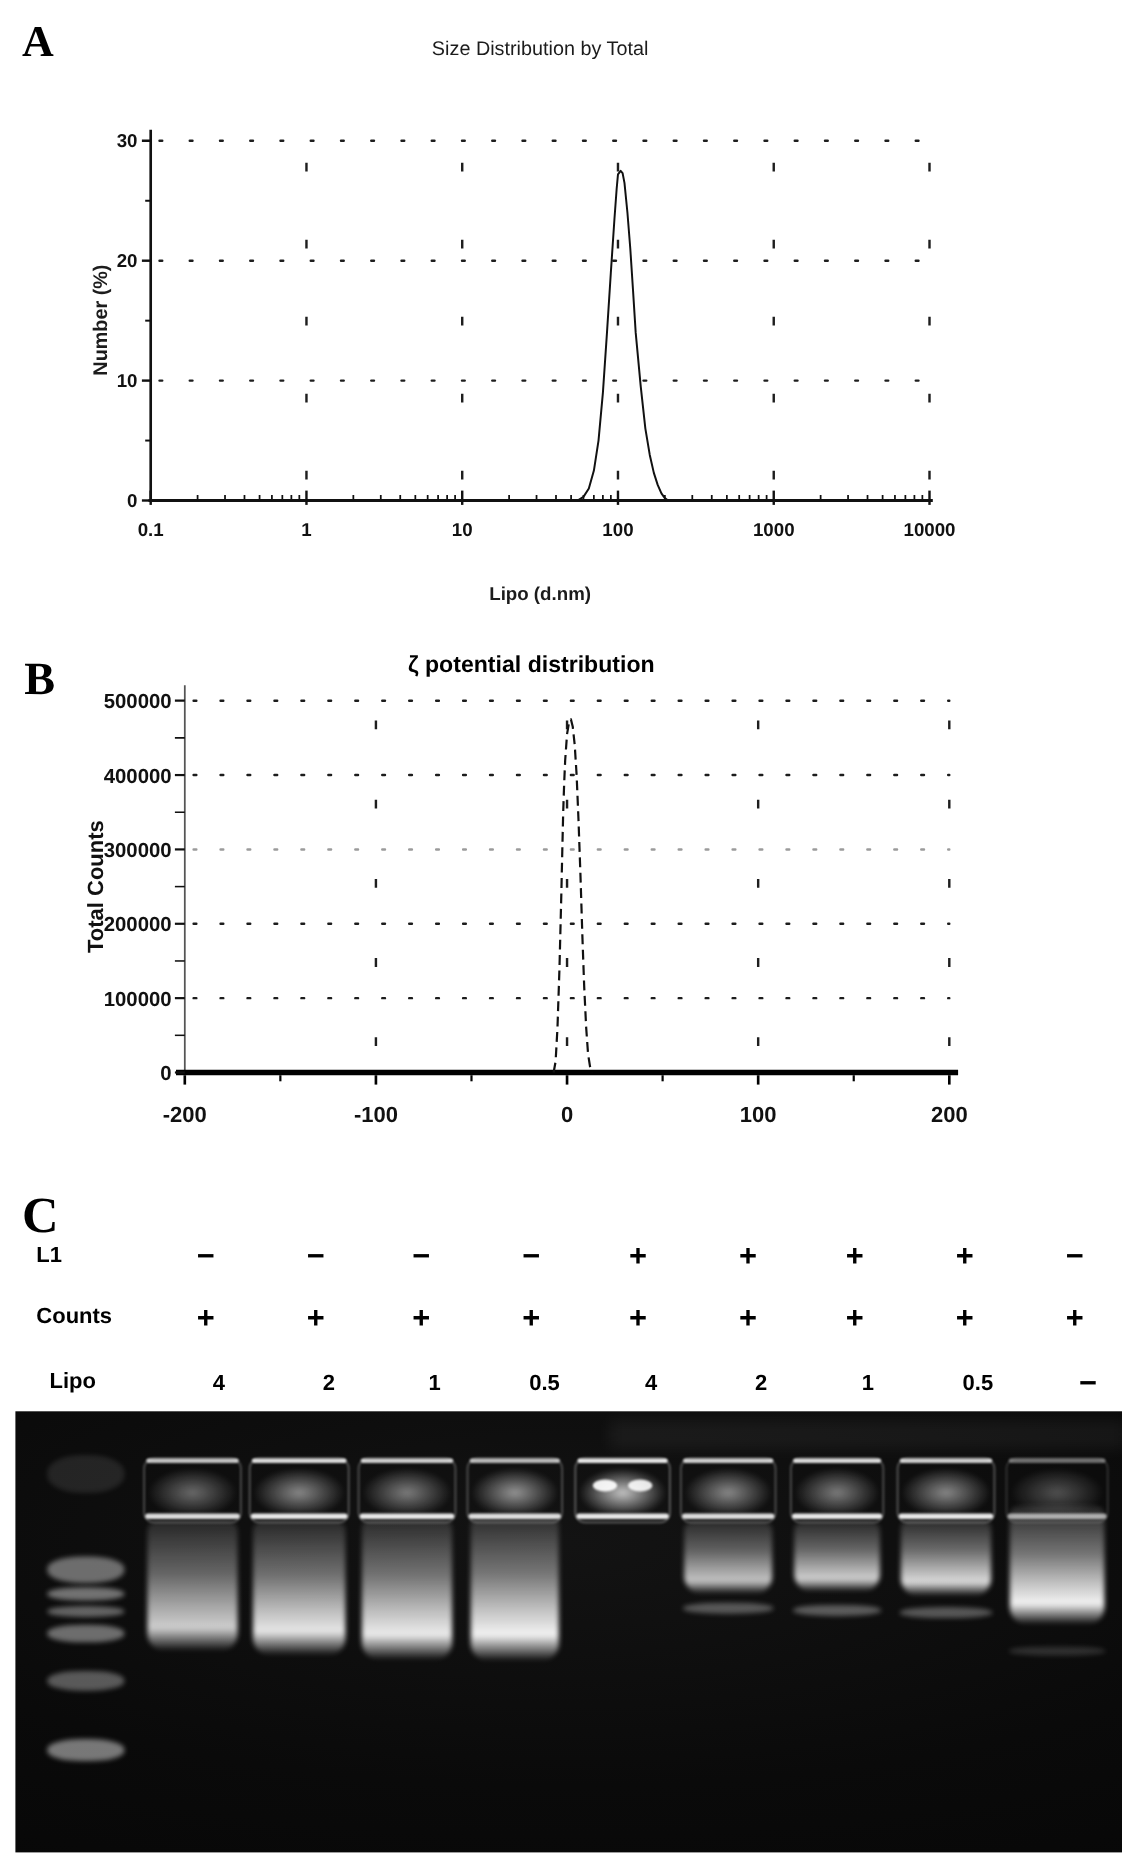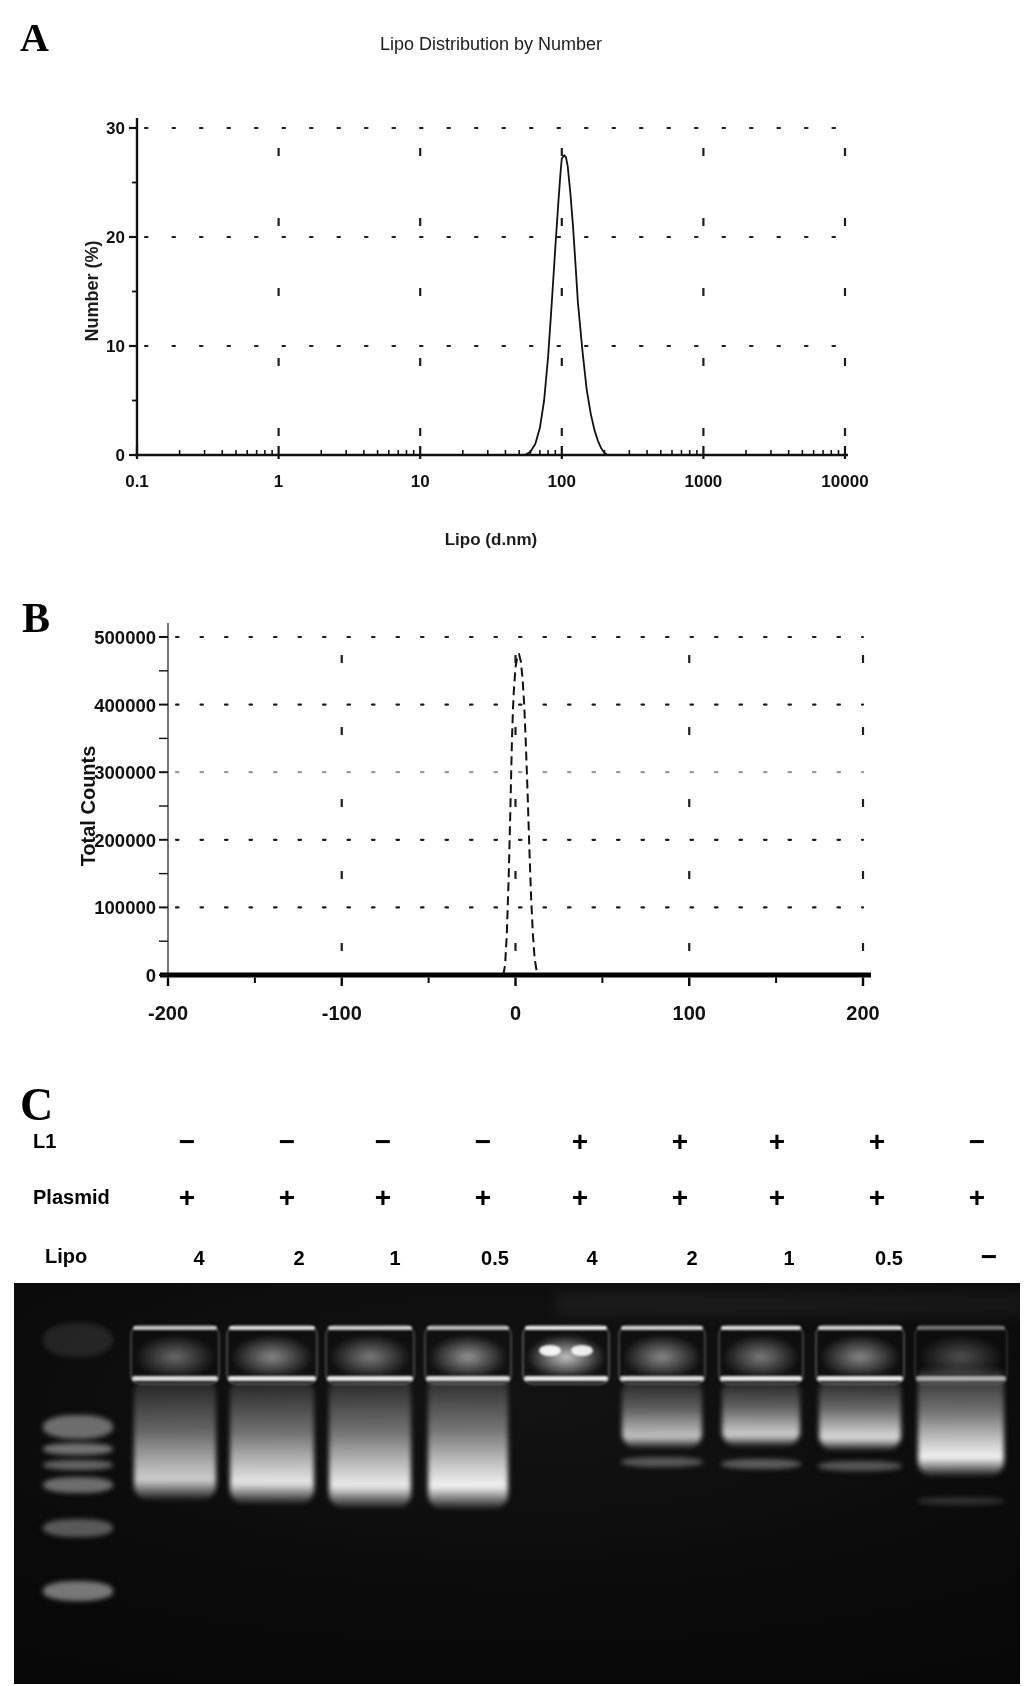--- a/index.html
+++ b/index.html
@@ -34,21 +34,21 @@
        background:radial-gradient(120% 100% at 50% 30%, #131313 0%, #0a0a0a 55%, #060606 100%);}
   .gel .lane{position:absolute;top:0;height:100%;}
   .gel .band,.gel .smear,.gel .wline,.gel .wglow,.gel .wframe,.gel .spot,.gel .streak{position:absolute;}
 </style>
 </head>
 <body>
 
 <div class="figure">
 
   <div class="panel-letter" id="letter-a">A</div>
-  <div class="a-title">Lipo Distribution by Number</div>
+  <div class="a-title">Size Distribution by Total</div>
   <div class="a-ylabel">Number (%)</div>
   <svg id="chart-a" class="chart-svg" viewBox="0 80 1033 480">
       <line x1="145" y1="346" x2="845" y2="346" stroke="#1e1e1e" stroke-width="2.2" stroke-dasharray="2.5 25" stroke-linecap="round"></line>
       <line x1="145" y1="237" x2="845" y2="237" stroke="#1e1e1e" stroke-width="2.2" stroke-dasharray="2.5 25" stroke-linecap="round"></line>
       <line x1="145" y1="128" x2="845" y2="128" stroke="#1e1e1e" stroke-width="2.2" stroke-dasharray="2.5 25" stroke-linecap="round"></line>
       <line x1="278.6" y1="148" x2="278.6" y2="447" stroke="#1e1e1e" stroke-width="2.2" stroke-dasharray="8 62"></line>
       <line x1="420.2" y1="148" x2="420.2" y2="447" stroke="#1e1e1e" stroke-width="2.2" stroke-dasharray="8 62"></line>
       <line x1="561.8" y1="148" x2="561.8" y2="447" stroke="#1e1e1e" stroke-width="2.2" stroke-dasharray="8 62"></line>
       <line x1="703.4" y1="148" x2="703.4" y2="447" stroke="#1e1e1e" stroke-width="2.2" stroke-dasharray="8 62"></line>
       <line x1="845" y1="148" x2="845" y2="447" stroke="#1e1e1e" stroke-width="2.2" stroke-dasharray="8 62"></line>
@@ -115,20 +115,21 @@
       <line x1="129" y1="128" x2="137" y2="128" stroke="#111" stroke-width="2.2"></line>
       <text x="125" y="134" font-size="17" font-weight="700" text-anchor="end" fill="#111" font-family="&quot;Liberation Sans&quot;,sans-serif">30</text>
       <line x1="132" y1="400.5" x2="137" y2="400.5" stroke="#111" stroke-width="1.8"></line>
       <line x1="132" y1="291.5" x2="137" y2="291.5" stroke="#111" stroke-width="1.8"></line>
       <line x1="132" y1="182.5" x2="137" y2="182.5" stroke="#111" stroke-width="1.8"></line>
       <polyline points="525.0,455.0 530.4,451.7 535.3,444.1 539.9,427.8 544.1,400.5 548.1,356.9 551.8,302.4 555.3,247.9 558.6,198.9 560.6,171.6 561.8,158.5 564.2,155.3 566.0,157.4 567.7,166.2 570.4,193.4 573.0,226.1 575.5,264.3 577.9,302.4 582.5,351.4 586.7,389.6 590.7,413.6 594.4,429.9 597.9,440.8 601.3,448.5 604.4,452.8 607.4,455.0" fill="none" stroke="#111" stroke-width="1.8" stroke-linejoin="round"></polyline>
     </svg>
   <div class="a-xlabel">Lipo (d.nm)</div>
 
   <div class="panel-letter" id="letter-b">B</div>
+  <div class="b-title">ζ  potential distribution</div>
   <div class="b-ylabel">Total Counts</div>
   <svg id="chart-b" class="chart-svg" viewBox="0 560 1033 520">
       <line x1="176" y1="907.4" x2="863" y2="907.4" stroke="#1c1c1c" stroke-width="2.2" stroke-dasharray="2.5 22" stroke-linecap="round"></line>
       <line x1="176" y1="839.8" x2="863" y2="839.8" stroke="#1c1c1c" stroke-width="2.2" stroke-dasharray="2.5 22" stroke-linecap="round"></line>
       <line x1="176" y1="772.2" x2="863" y2="772.2" stroke="#9b9b9b" stroke-width="2.2" stroke-dasharray="2.5 22" stroke-linecap="round"></line>
       <line x1="176" y1="704.5999999999999" x2="863" y2="704.5999999999999" stroke="#1c1c1c" stroke-width="2.2" stroke-dasharray="2.5 22" stroke-linecap="round"></line>
       <line x1="176" y1="637" x2="863" y2="637" stroke="#1c1c1c" stroke-width="2.2" stroke-dasharray="2.5 22" stroke-linecap="round"></line>
       <line x1="341.75" y1="655" x2="341.75" y2="967" stroke="#1e1e1e" stroke-width="2.2" stroke-dasharray="8 64"></line>
       <line x1="515.5" y1="655" x2="515.5" y2="967" stroke="#1e1e1e" stroke-width="2.2" stroke-dasharray="8 64"></line>
       <line x1="689.25" y1="655" x2="689.25" y2="967" stroke="#1e1e1e" stroke-width="2.2" stroke-dasharray="8 64"></line>
@@ -176,21 +177,21 @@
       <span class="c-cell sym" style="left: 247px;">−</span>
       <span class="c-cell sym" style="left: 343px;">−</span>
       <span class="c-cell sym" style="left: 443px;">−</span>
       <span class="c-cell sym" style="left: 540px;">+</span>
       <span class="c-cell sym" style="left: 640px;">+</span>
       <span class="c-cell sym" style="left: 737px;">+</span>
       <span class="c-cell sym" style="left: 837px;">+</span>
       <span class="c-cell sym" style="left: 937px;">−</span>
     </div>
   <div class="c-row c-row-1">
-      <span class="c-label">Plasmid</span>
+      <span class="c-label">Counts</span>
       <span class="c-cell sym" style="left: 147px;">+</span>
       <span class="c-cell sym" style="left: 247px;">+</span>
       <span class="c-cell sym" style="left: 343px;">+</span>
       <span class="c-cell sym" style="left: 443px;">+</span>
       <span class="c-cell sym" style="left: 540px;">+</span>
       <span class="c-cell sym" style="left: 640px;">+</span>
       <span class="c-cell sym" style="left: 737px;">+</span>
       <span class="c-cell sym" style="left: 837px;">+</span>
       <span class="c-cell sym" style="left: 937px;">+</span>
     </div>

